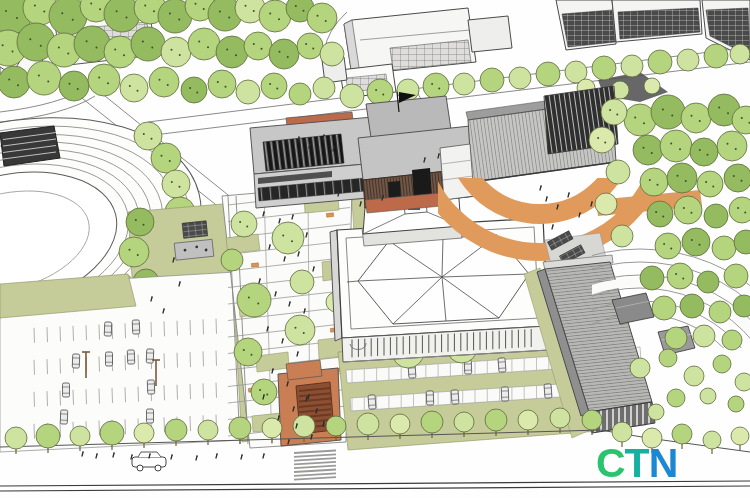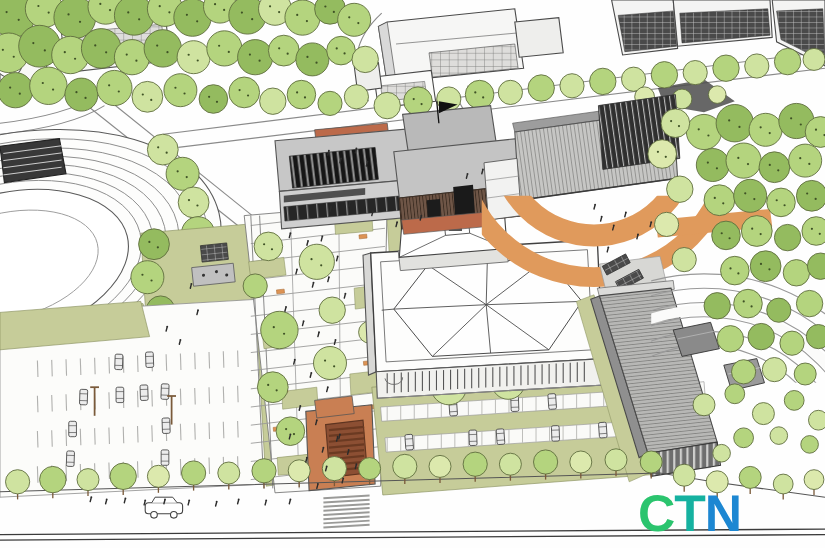--- a/index.html
+++ b/index.html
@@ -2,22 +2,22 @@
 <html><head>
 <meta charset="utf-8">
 <style>
   html,body{margin:0;padding:0;}
   body{
     width:750px;height:498px;position:relative;overflow:hidden;
     background:#ffffff;font-family:"Liberation Sans",sans-serif;
   }
   svg{display:block;}
   #logo{
-    position:absolute;left:580px;top:442px;height:44px;
-    font-weight:bold;font-size:47px;line-height:1.05;letter-spacing:-1px;
+    position:absolute;left:596px;top:442px;height:44px;
+    font-weight:bold;font-size:41px;line-height:1.05;letter-spacing:-1px;
     user-select:none;
   }
   #logo span{display:inline-block;}
 </style>
 </head>
 <body>
 
 <svg width="750" height="498" viewBox="0 0 750 498">
   <defs>
     <pattern id="patSolar" width="6" height="12" patternUnits="userSpaceOnUse" patternTransform="rotate(-7)">

